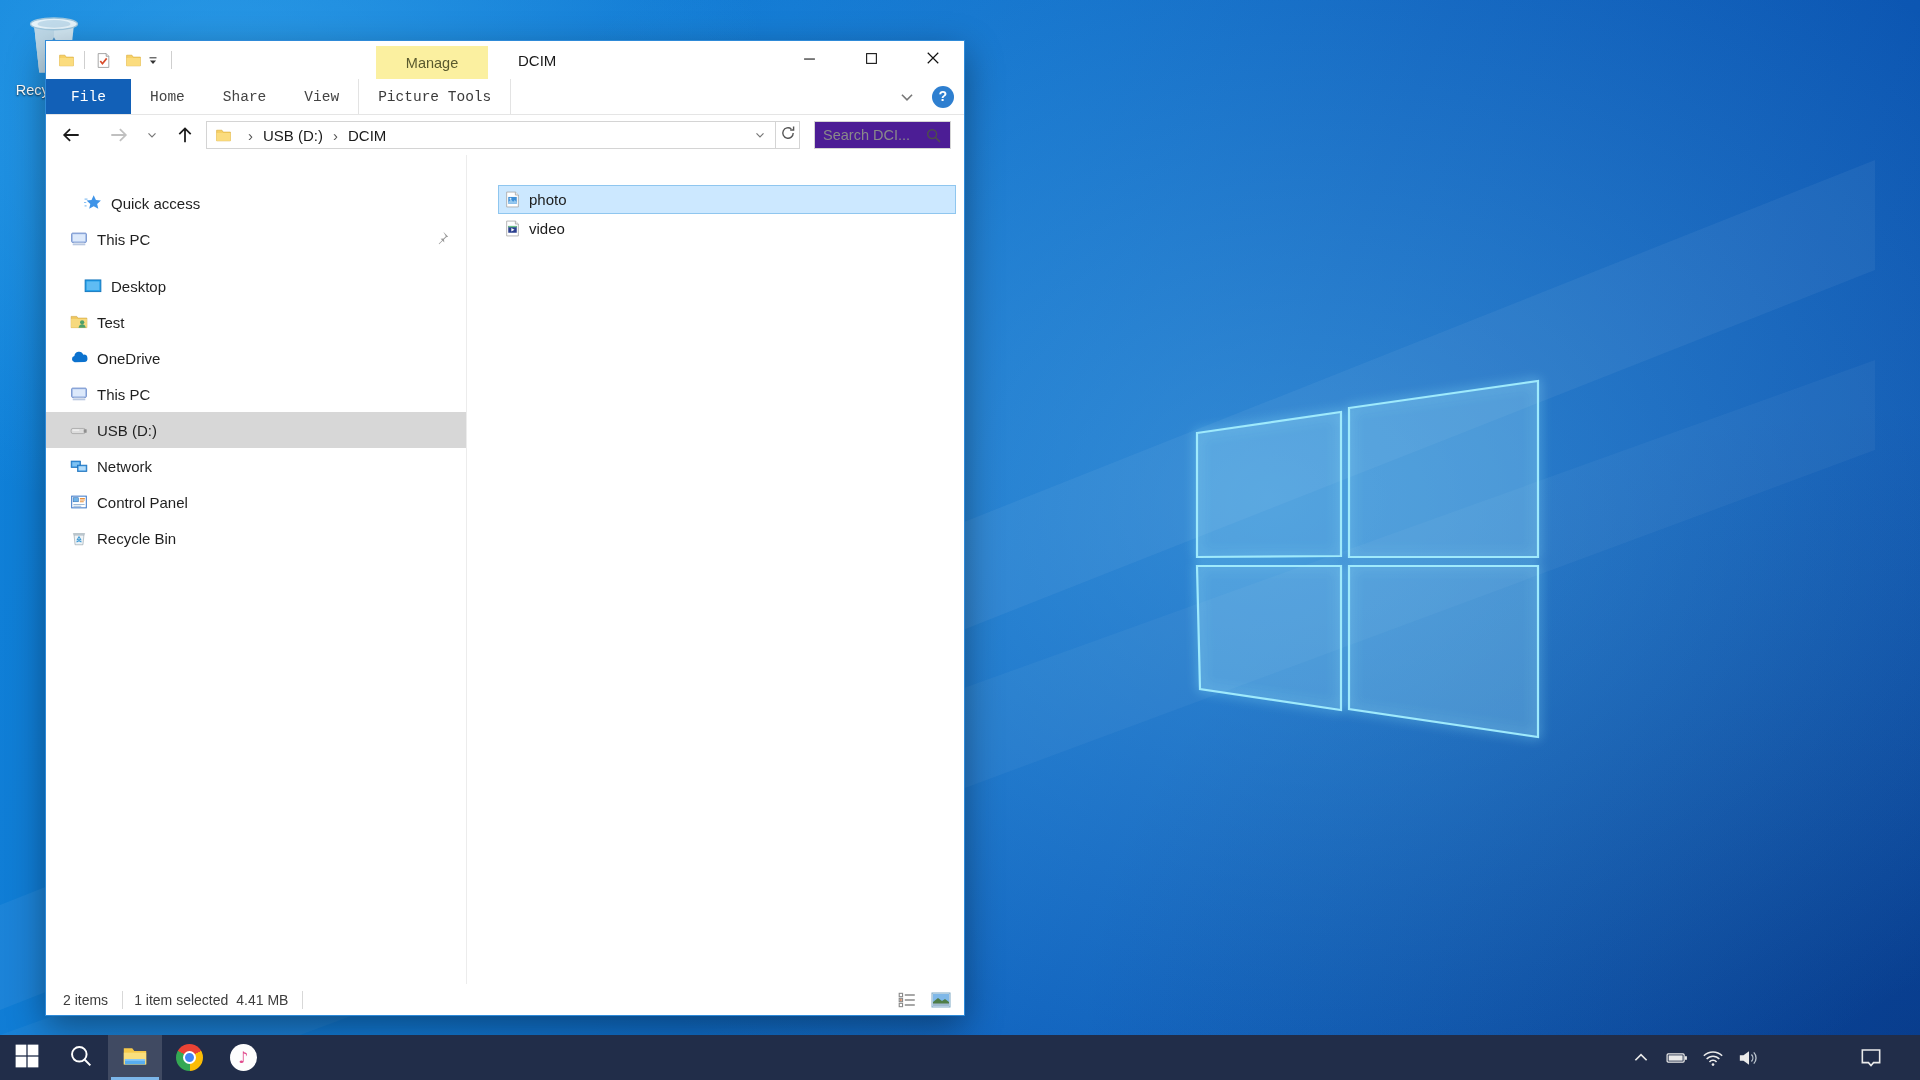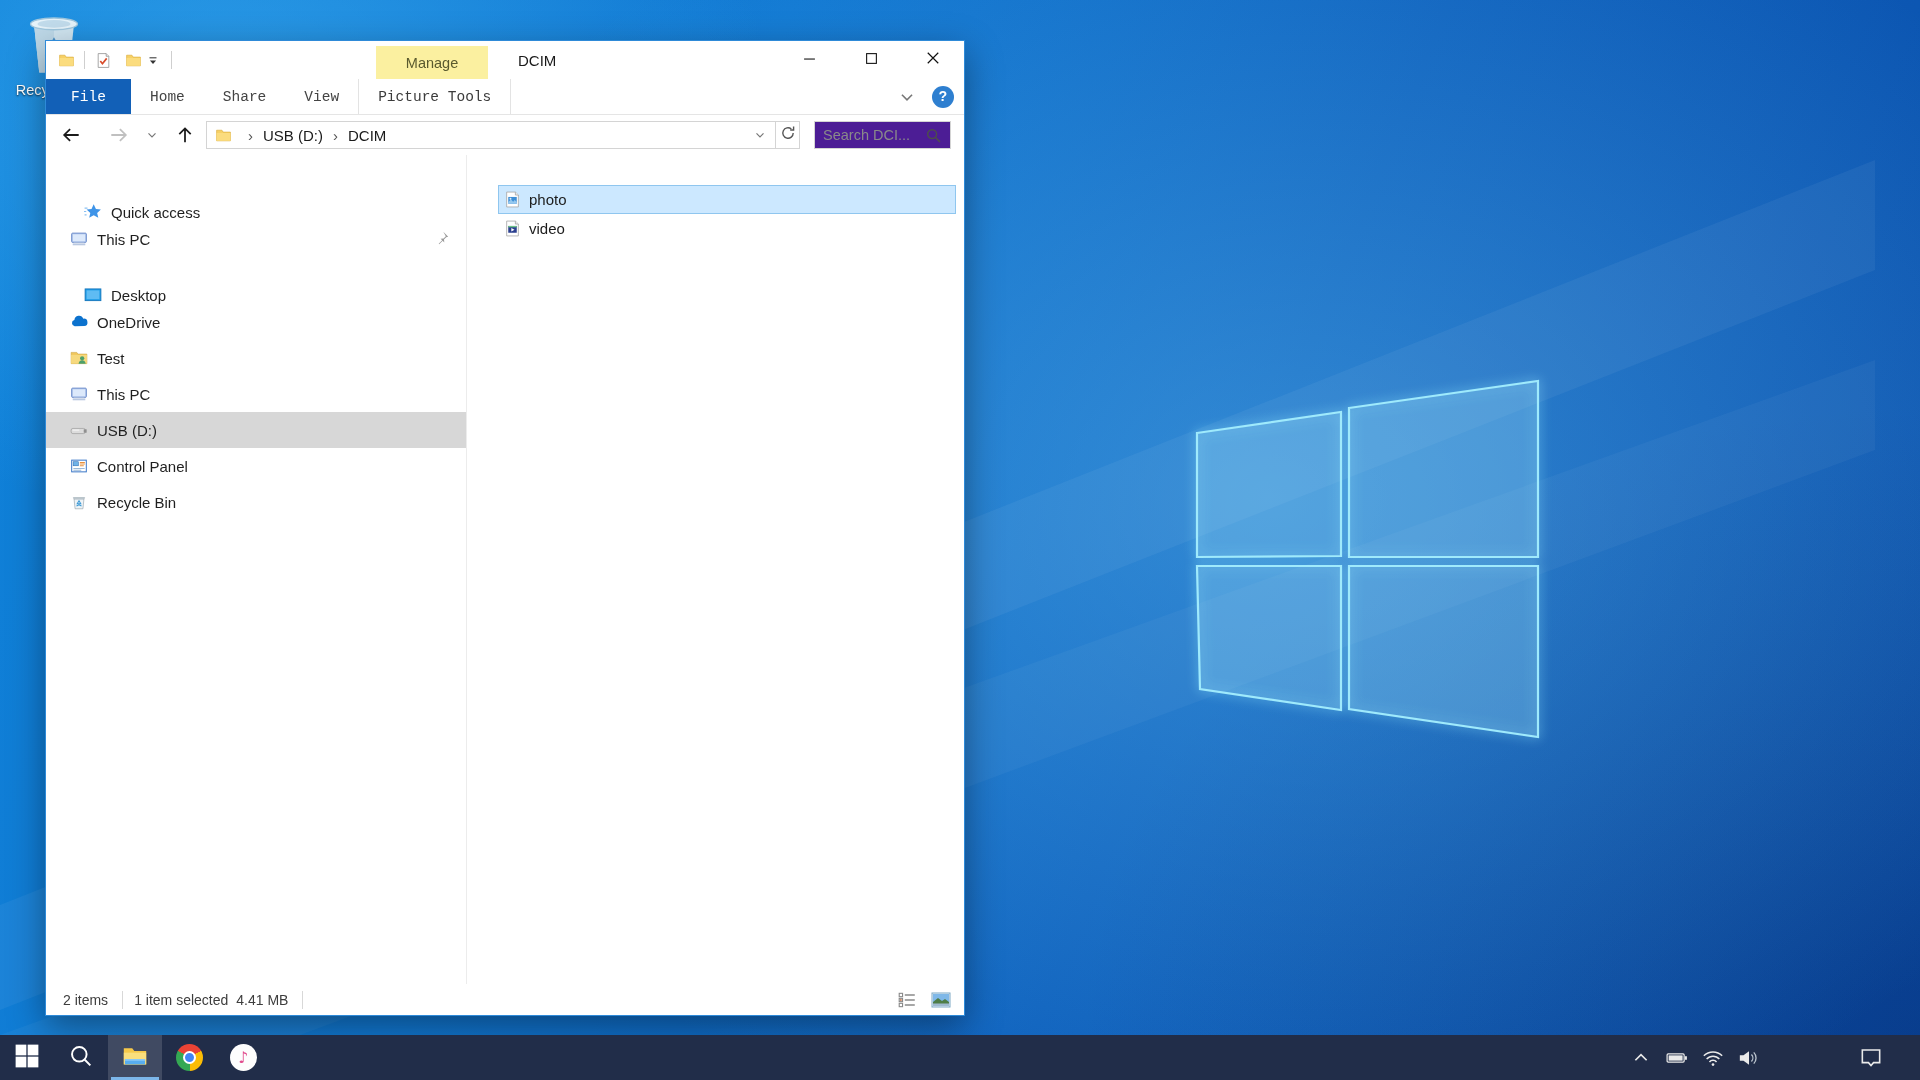--- a/index.html
+++ b/index.html
@@ -76,21 +76,21 @@
     border:1px solid #d4d4d4;display:flex;align-items:center;padding:0 8px;background:#4c1d95;
   }
   .searchbox .ph{font-size:14.5px;color:#8a8a8a;white-space:nowrap;overflow:hidden;flex:1;}
   .searchbox .icon{width:17px;height:17px;}
   
   .main{position:absolute;left:0;right:0;top:114px;bottom:31px;display:flex;background:#fff;}
   .sidebar{width:421px;box-sizing:border-box;border-right:1px solid #ececec;padding-top:30px;}
   .side-item{height:36px;display:flex;align-items:center;font-size:15px;color:#1f1f1f;position:relative;}
   .side-item .icon{width:18px;height:18px;margin-right:9px;flex:0 0 auto;}
   .side-item .pin{position:absolute;right:14px;margin:0;}
-  .indent0{padding-left:38px;align-items:flex-end;}
+  .indent0{padding-left:38px;}
   .indent1{padding-left:24px;}
   .side-item.selected{background:#d7d7d7;}
   .side-item.gap{margin-top:11px;}
   .filepane{flex:1;position:relative;padding-top:30px;}
   .file-row{
     margin-left:31px;width:458px;height:29px;box-sizing:border-box;
     display:flex;align-items:center;gap:8px;font-size:15px;color:#1c1c1c;
     border:1px solid transparent;padding-left:5px;
   }
   .file-row.selected{background:#cce8ff;border-color:#8fc6ef;}
@@ -315,56 +315,67 @@
             <svg width="18" height="18" viewBox="0 0 16 16">
               <rect x="1" y="2.6" width="14" height="10.4" fill="#1e9ce8" stroke="#1374ba" stroke-width=".8"></rect>
               <rect x="2.3" y="3.9" width="11.4" height="7.8" fill="#5fbcf3"></rect>
             </svg>
           </span>
           <span class="lbl">Desktop</span>
         </div>
         <div class="side-item indent1">
           <span class="icon">
             <svg width="18" height="18" viewBox="0 0 16 16">
-              <path d="M4.2 11.8a2.8 2.8 0 0 1-.3-5.5A4.1 4.1 0 0 1 11.8 5a3.3 3.3 0 0 1 .8 6.6z" fill="#0c72ce"></path>
-            </svg>
-          </span>
-          <span class="lbl">OneDrive</span>
-        </div>
-        <div class="side-item indent1">
-          <span class="icon">
-            <svg width="18" height="18" viewBox="0 0 16 16">
               <path d="M1 3h5l1 1.5h8V13H1z" fill="#f0c65c" stroke="#caa23e" stroke-width=".5"></path>
               <path d="M1 5.2h14V13H1z" fill="#f6d97e"></path>
               <circle cx="10.8" cy="8.3" r="1.9" fill="#4da06b"></circle>
               <path d="M7.6 13c.3-2 1.7-3 3.2-3s2.9 1 3.2 3z" fill="#4da06b"></path>
             </svg>
           </span>
           <span class="lbl">Test</span>
         </div>
         <div class="side-item indent1">
           <span class="icon">
             <svg width="18" height="18" viewBox="0 0 16 16">
+              <path d="M4.2 11.8a2.8 2.8 0 0 1-.3-5.5A4.1 4.1 0 0 1 11.8 5a3.3 3.3 0 0 1 .8 6.6z" fill="#0c72ce"></path>
+            </svg>
+          </span>
+          <span class="lbl">OneDrive</span>
+        </div>
+        <div class="side-item indent1">
+          <span class="icon">
+            <svg width="18" height="18" viewBox="0 0 16 16">
               <rect x="1.5" y="2.8" width="13" height="8.2" rx=".8" fill="#b9cdf0" stroke="#5b7fc4" stroke-width=".8"></rect>
               <rect x="2.6" y="3.9" width="10.8" height="6" fill="#dce9fb"></rect>
               <rect x="2.4" y="12" width="11.2" height="1.6" fill="#b9c8e0"></rect>
               <path d="M2.4 12l1-1h9.2l1 1z" fill="#ccd8ea"></path>
             </svg>
           </span>
           <span class="lbl">This PC</span>
         </div>
         <div class="side-item indent1 selected">
           <span class="icon">
             <svg width="18" height="18" viewBox="0 0 16 16">
               <rect x="1" y="6.6" width="12.6" height="4.6" rx="1.6" fill="#dcdcdc" stroke="#9a9a9a" stroke-width=".6"></rect>
               <rect x="12.2" y="7.4" width="2.6" height="3" fill="#8f8f8f"></rect>
               <rect x="2.2" y="7.6" width="6" height="1" fill="#f4f4f4"></rect>
             </svg>
           </span>
           <span class="lbl">USB (D:)</span>
+        </div>
+        <div class="side-item indent1">
+          <span class="icon">
+            <svg width="18" height="18" viewBox="0 0 16 16">
+              <rect x="1" y="3.6" width="8.4" height="5.8" fill="#2d8fe0" stroke="#1d6db4" stroke-width=".6"></rect>
+              <rect x="2" y="4.6" width="6.4" height="3.8" fill="#7fc2f2"></rect>
+              <rect x="6.6" y="7.2" width="8.4" height="5.8" fill="#2d8fe0" stroke="#1d6db4" stroke-width=".6"></rect>
+              <rect x="7.6" y="8.2" width="6.4" height="3.8" fill="#b3dbf8"></rect>
+            </svg>
+          </span>
+          <span class="lbl">Network</span>
         </div>
         <div class="side-item indent1">
           <span class="icon">
             <svg width="18" height="18" viewBox="0 0 16 16">
               <rect x="1.5" y="2.8" width="13" height="10.4" fill="#fff" stroke="#3c78c8" stroke-width=".9"></rect>
               <rect x="2.8" y="4.2" width="4.6" height="3.6" fill="#6fb3e8" stroke="#2c6cb4" stroke-width=".5"></rect>
               <path d="M8.8 4.8h4.4M8.8 6.3h4.4M8.8 7.8h3.4" stroke="#e8913e" stroke-width=".9"></path>
               <path d="M3 10.2h10M3 11.8h7" stroke="#9bb9d8" stroke-width=".9"></path>
             </svg>
           </span>

